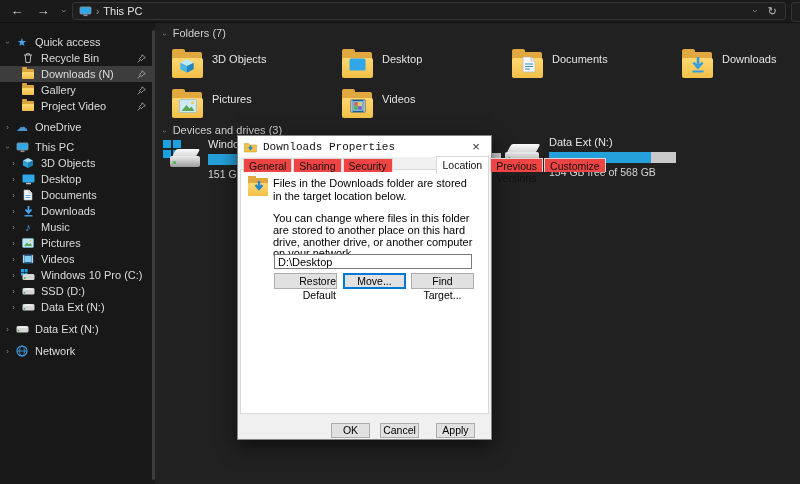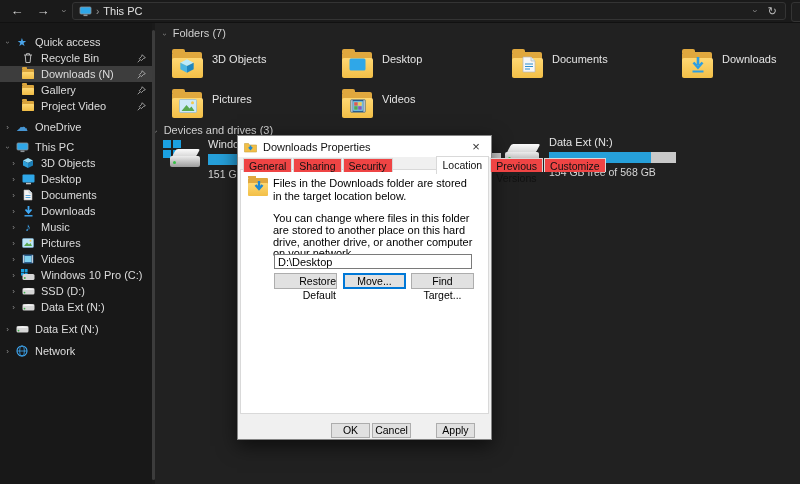--- a/index.html
+++ b/index.html
@@ -70,21 +70,21 @@
   .dbar{margin-top:4px;height:11px;background:#c9c9c9;}
   .dfill{height:100%;background:#26a0da;}
   .ddetail{margin-top:3px;font-size:10.5px;color:#d6d6d6;}
   .bar-fragment{position:absolute;background:#cfcfcf;}
   
   .dialog{position:absolute;left:237px;top:135px;width:255px;height:305px;background:#f0f0f0;
     border:1px solid #848484;box-sizing:border-box;z-index:10;color:#000;
     box-shadow:0 6px 18px rgba(0,0,0,.6);font-size:11px;}
   .dlg-title{position:absolute;left:0;top:0;right:0;height:21px;background:#fff;display:flex;align-items:center;}
   .dlg-title .ticon{margin-left:6px;position:relative;width:13px;height:11px;}
-  .dlg-title .ttxt{margin-left:6px;font-size:11px;color:#111;}
+  .dlg-title .ttxt{margin-left:6px;font-size:11px;color:#111;font-family:Liberation Mono, monospace;}
   .dlg-close{margin-left:auto;width:30px;text-align:center;font-size:13px;color:#333;cursor:default;}
   .tabstrip{position:absolute;left:5px;top:22px;height:13px;display:flex;z-index:2;}
   .tab{font-size:10.5px;color:#111;background:#ef4444;border:1px solid #d9d9d9;border-bottom:none;
     padding:1px 5px 0 5px;margin-right:1px;height:12px;box-sizing:content-box;cursor:default;}
   .tab.active{background:#fff;position:relative;top:-2px;height:15px;padding:2px 6px 0 6px;z-index:3;margin-left:42px;}
   .dlg-page{position:absolute;left:2px;top:33px;right:2px;bottom:25px;background:#fff;border:1px solid #d9d9d9;box-sizing:border-box;}
   .pg-icon{position:absolute;left:7px;top:6px;}
   .fmed{position:relative;width:22px;height:20px;display:block;}
   .fmed i{position:absolute;display:block;}
   .fm-back{left:0;top:2px;width:20px;height:17px;background:#e0a83e;border-radius:1px;}
@@ -434,21 +434,21 @@
             <rect x="4.2" y="7.2" width="3.5" height="3.5" fill="#57a84f"></rect>
             <rect x="8.2" y="7.2" width="3.5" height="3.5" fill="#8a56b8"></rect>
             <rect x="1.3" y="1.2" width="1.2" height="11.6" fill="#ececec"></rect>
             <rect x="13.5" y="1.2" width="1.2" height="11.6" fill="#ececec"></rect>
           </svg>
         </span>
         <span class="tlabel">Videos</span>
       </div>
     </div>
 
-  <div class="sec-head" style="left:154px;top:124px;">
+  <div class="sec-head" style="left:163px;top:124px;">
     <span class="sec-chev"><span class="rot90">›</span></span>
     <span>Devices and drives (3)</span>
   </div>
   <div id="driveRow">
       <div class="drive-tile" style="left: 162px; top: 138px;">
         <span class="dbig">
           <span class="d-flag" style="position:absolute;left:1px;top:2px;">
             <b></b>
             <b></b>
             <b></b>
@@ -513,18 +513,18 @@
           </svg>
       </span>
       <div class="pg-intro">Files in the Downloads folder are stored in the target location below.</div>
       <div class="pg-desc">You can change where files in this folder are stored to another place on this hard drive, another drive, or another computer on your network.</div>
       <input class="pg-input" value="D:\Desktop" style="">
       <div class="pbtn" style="left:33px;text-align:right;">Restore Default</div>
       <div class="pbtn focus" style="left:102px;">Move...</div>
       <div class="pbtn" style="left:170px;">Find Target...</div>
     </div>
     <div class="dlg-btn" style="left:93px;top:287px;">OK</div>
-    <div class="dlg-btn" style="left:134px;top:287px;text-align:center;">Cancel</div>
+    <div class="dlg-btn" style="left:142px;top:287px;text-align:center;">Cancel</div>
     <div class="dlg-btn" style="left:198px;top:287px;">Apply</div>
   </div>
 
 
 </div>
 
 </body></html>

